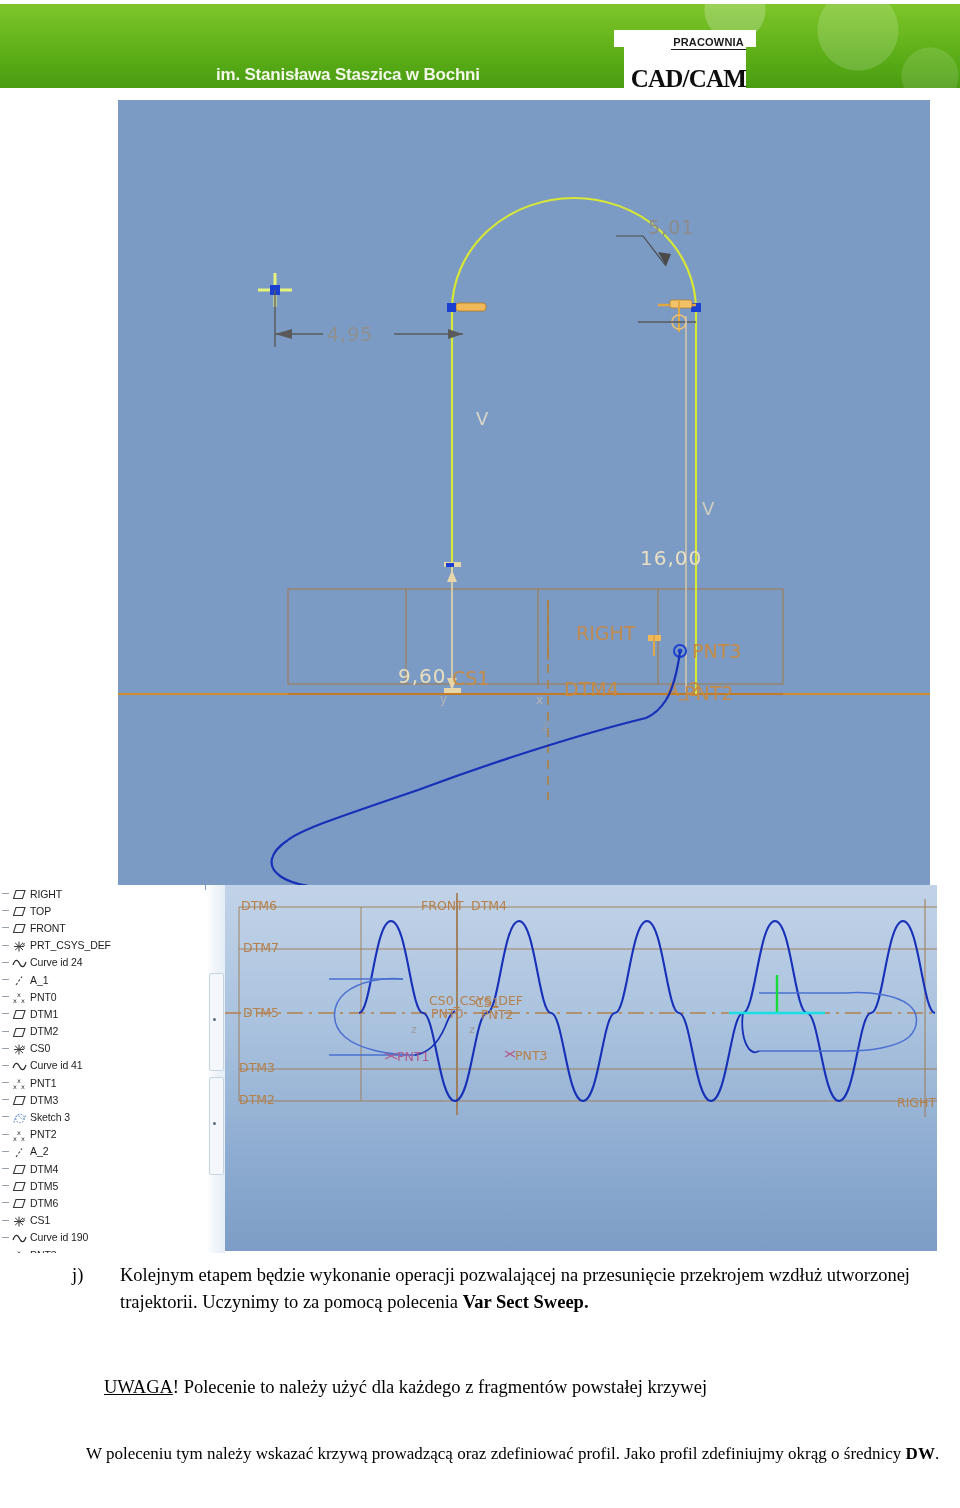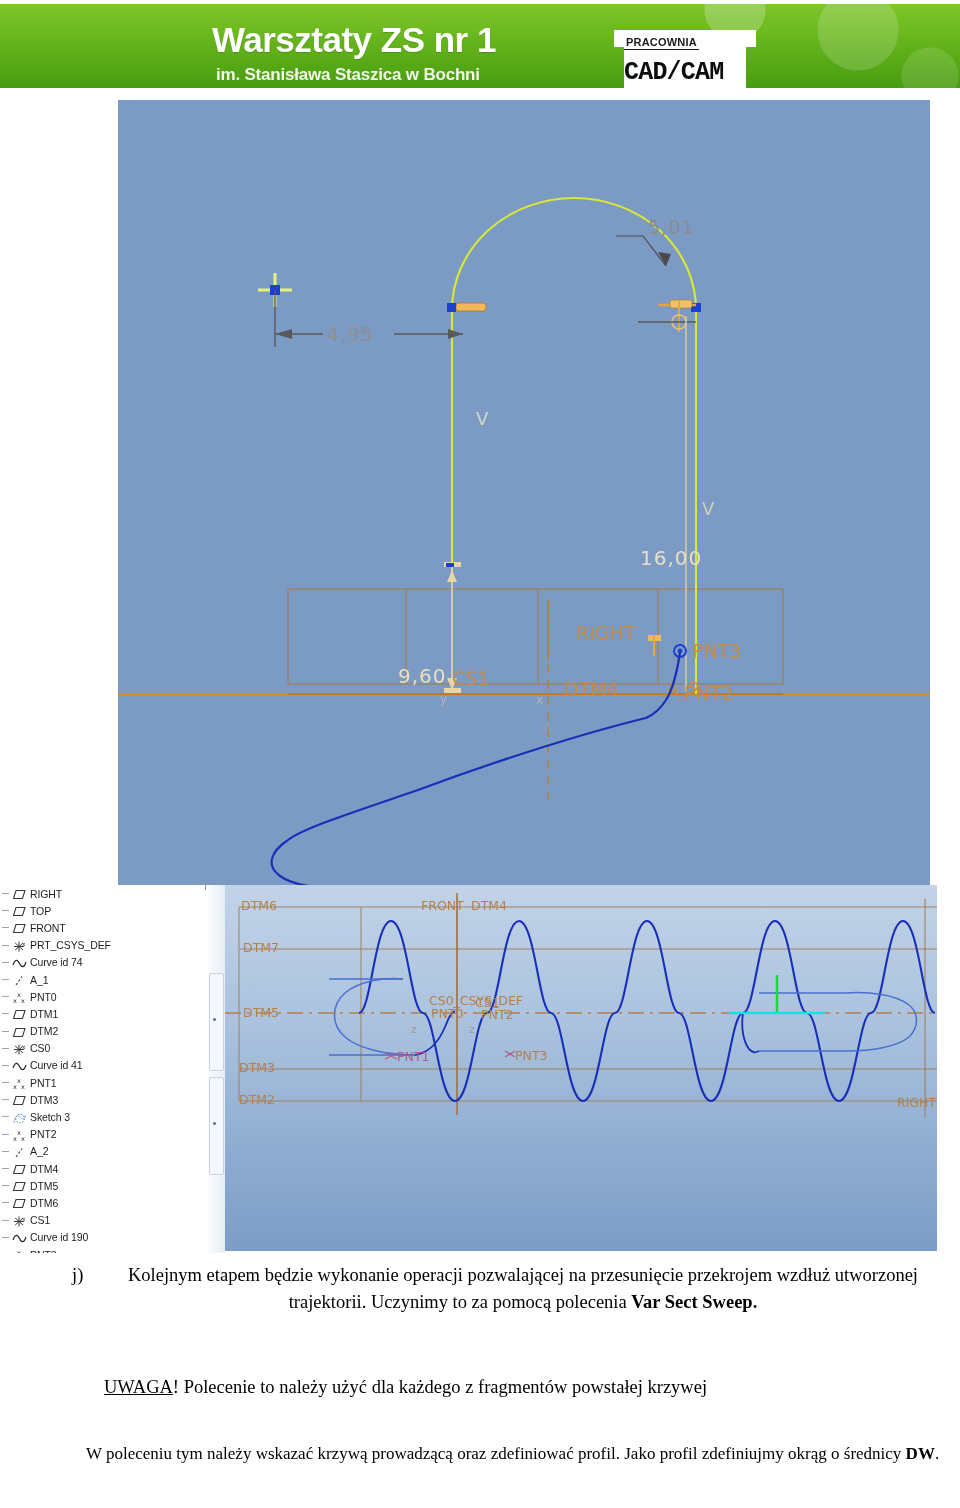--- a/index.html
+++ b/index.html
@@ -48,42 +48,42 @@
     font-size: 17px;
     font-weight: bold;
     letter-spacing: -0.2px;
     white-space: nowrap;
   }
   #logo-box {
     position: absolute;
     left: 624px; top: 26px;
     width: 122px;
     background: #ffffff;
-    text-align: left;
+    text-align: right;
     padding: 2px 0 17px 0;
   }
   #logo-pracownia {
     font-family: "Liberation Sans", sans-serif;
     font-size: 11px;
     font-weight: bold;
     color: #1a1a1a;
     letter-spacing: 0.2px;
     border-bottom: 1.5px solid #1a1a1a;
     display: inline-block;
     padding: 0 2px 0px 2px;
     line-height: 13px;
   }
   #logo-cadcam {
-    font-family: Liberation Mono, monospace;
+    font-family: Liberation Serif, serif;
     font-size: 25px;
     font-weight: bold;
     color: #0d0d0d;
     letter-spacing: -0.8px;
     line-height: 27px;
-    margin-top: 9px;
+    margin-top: 15px;
   }
   #logo-tab-left, #logo-tab-right {
     position: absolute;
     background: #ffffff;
     top: 26px;
     width: 10px; height: 17px;
   }
   #logo-tab-left { left: 614px; }
   #logo-tab-right { left: 746px; }
 
@@ -185,24 +185,24 @@
     left: 72px; top: 0px;
     width: 866px;
   }
   #para-j .marker {
     position: absolute;
     left: 0; top: 0;
     font-size: 18.5px;
     line-height: 27px;
   }
   #para-j .ptext {
-    margin-left: 36px;
+    margin-left: 48px;
     font-size: 18.5px;
     line-height: 27px;
-    text-align: center;
+    text-align: left;
   }
   .bold { font-weight: bold; }
   #para-uwaga {
     position: absolute;
     left: 104px; top: 112px;
     width: 860px;
     font-size: 18.5px;
     line-height: 27px;
   }
   #uwaga-word { text-decoration: underline; }
@@ -211,21 +211,20 @@
     left: 86px; top: 178px;
     width: 860px;
     font-size: 17px;
     line-height: 27px;
   }
 </style>
 </head>
 <body>
 
 <div id="header-banner">
-  <div id="header-title">Warsztaty ZS nr 1</div>
   <div id="header-subtitle">im. Stanisława Staszica w Bochni</div>
   <div id="logo-tab-left"></div>
   <div id="logo-tab-right"></div>
   <div id="logo-box">
     <div><span id="logo-pracownia">PRACOWNIA</span></div>
     <div id="logo-cadcam">CAD/CAM</div>
   </div>
 </div>
 
 <div id="screenshot-region">
@@ -364,21 +363,21 @@
             </g>
             <text x="10" y="6" font-family="DejaVu Sans, sans-serif" font-size="6" fill="#3a3a3a">x</text>
           </svg></span>
         <span class="tree-label">PRT_CSYS_DEF</span>
       </div>
       <div class="tree-row">
         <span class="tree-stem"></span>
         <span class="tree-ico"><svg width="15" height="13" viewBox="0 0 15 13">
             <path d="M1 8 C3 2 5.5 2 7.5 6.5 C9.5 11 12 11 14 5" fill="none" stroke="#2a2a2a" stroke-width="1.2"></path>
           </svg></span>
-        <span class="tree-label">Curve id 74</span>
+        <span class="tree-label">Curve id 24</span>
       </div>
       <div class="tree-row">
         <span class="tree-stem"></span>
         <span class="tree-ico"><svg width="15" height="13" viewBox="0 0 15 13">
             <g stroke="#3a3a3a" stroke-width="1.1">
               <line x1="4" y1="11" x2="10" y2="2.5" stroke-dasharray="2.5 1.8"></line>
             </g>
           </svg></span>
         <span class="tree-label">A_1</span>
       </div>

